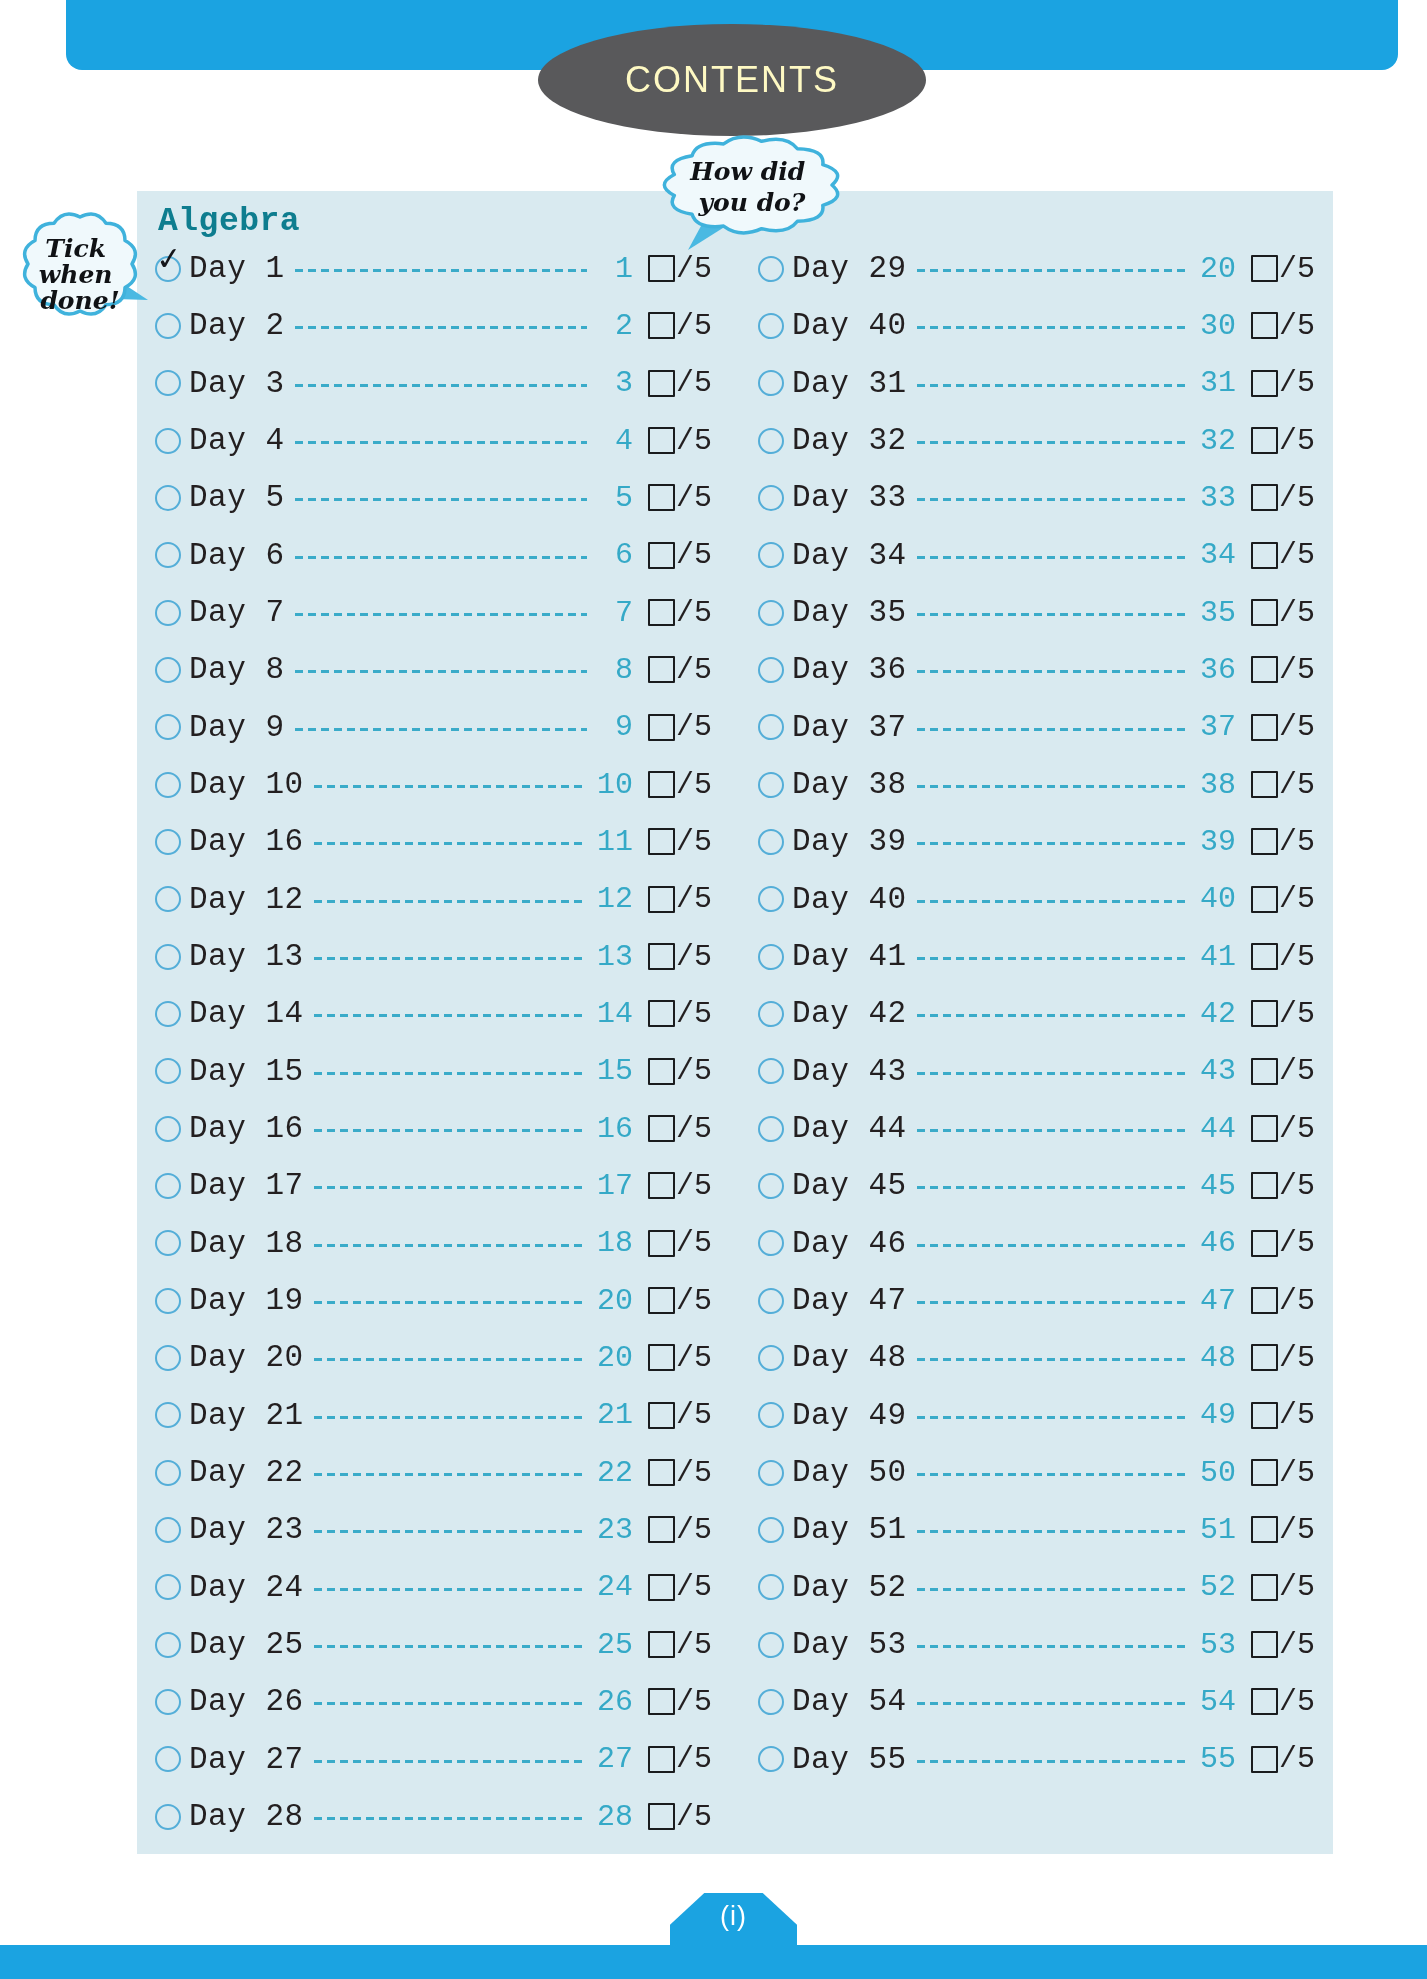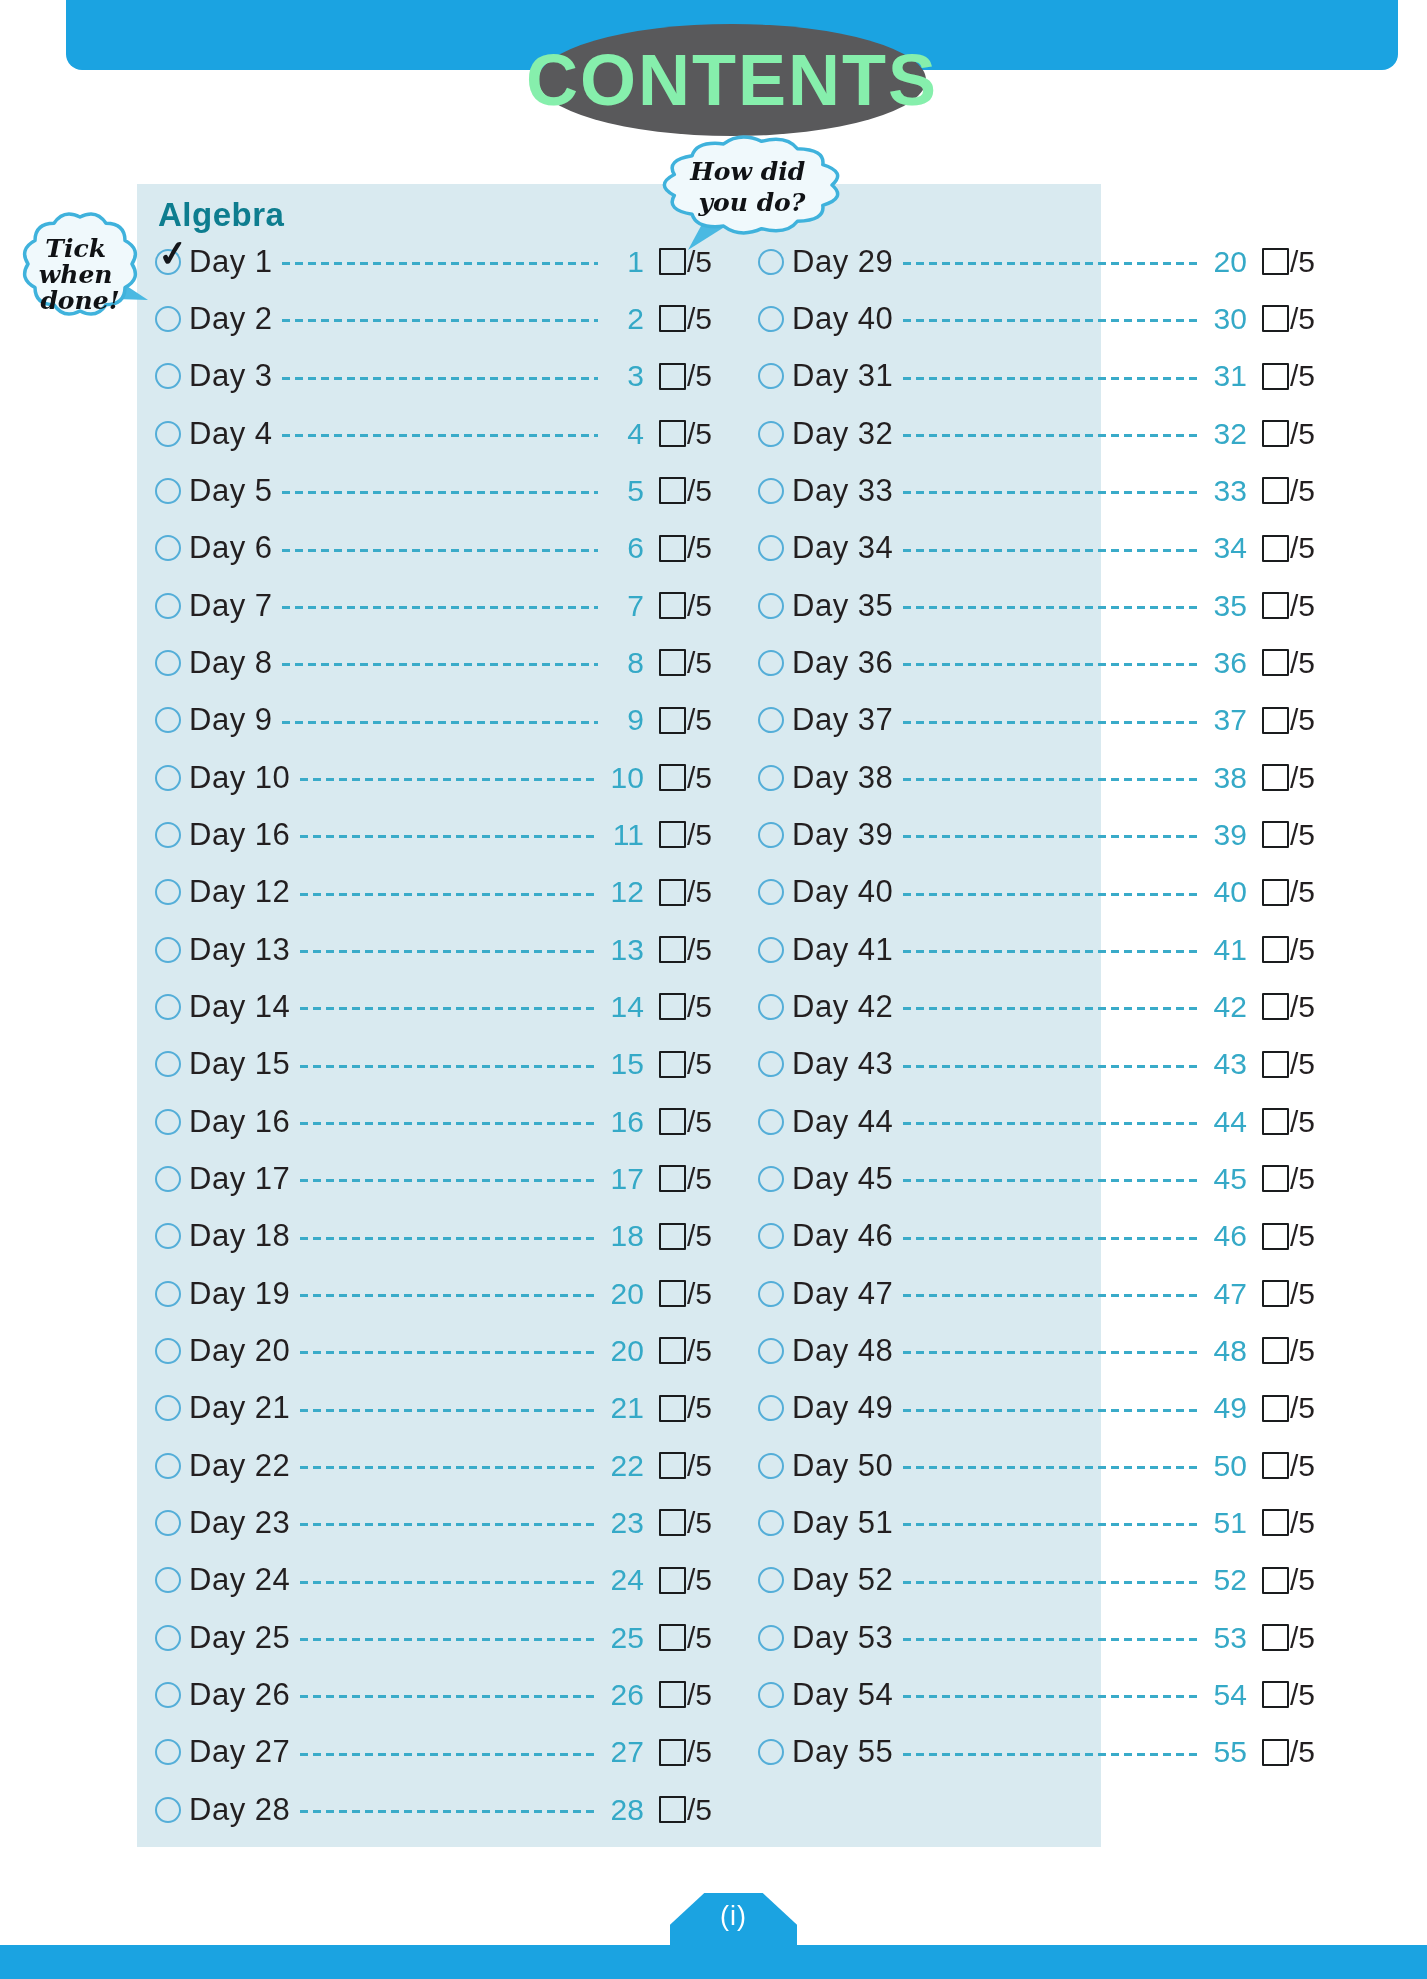--- a/index.html
+++ b/index.html
@@ -14,26 +14,27 @@
   .top-bar{
     position:absolute;left:66px;top:0;width:1332px;height:70px;
     background:#1BA3E1;border-radius:0 0 16px 16px;
   }
   .contents-ellipse{
     position:absolute;left:538px;top:24px;width:388px;height:112px;
     background:#59595B;border-radius:50%;
     display:flex;align-items:center;justify-content:center;
   }
   .contents-title{
-    color:#86efac;font-size:72px;font-weight:bold;letter-spacing:2px;
+    color:#fef9c3;font-size:36px;font-weight:normal;letter-spacing:2px;
   }
   
   .panel{
-    position:absolute;left:137px;top:184px;width:964px;height:1663px;
+    position:absolute;left:137px;top:191px;width:1196px;height:1663px;
     background:#D9EAF0;
+    font-family:Liberation Mono, monospace;
   }
   .section-title{
     position:absolute;left:21px;top:12px;
     font-size:33px;font-weight:bold;color:#0E7D8F;letter-spacing:0.5px;
   }
   .toc-col{position:absolute;top:49px;width:557px;}
   .toc-col.left{left:18px;}
   .toc-col.right{left:621px;}
   .toc-row{height:57.33px;display:flex;align-items:center;}
   .tick-circle{

